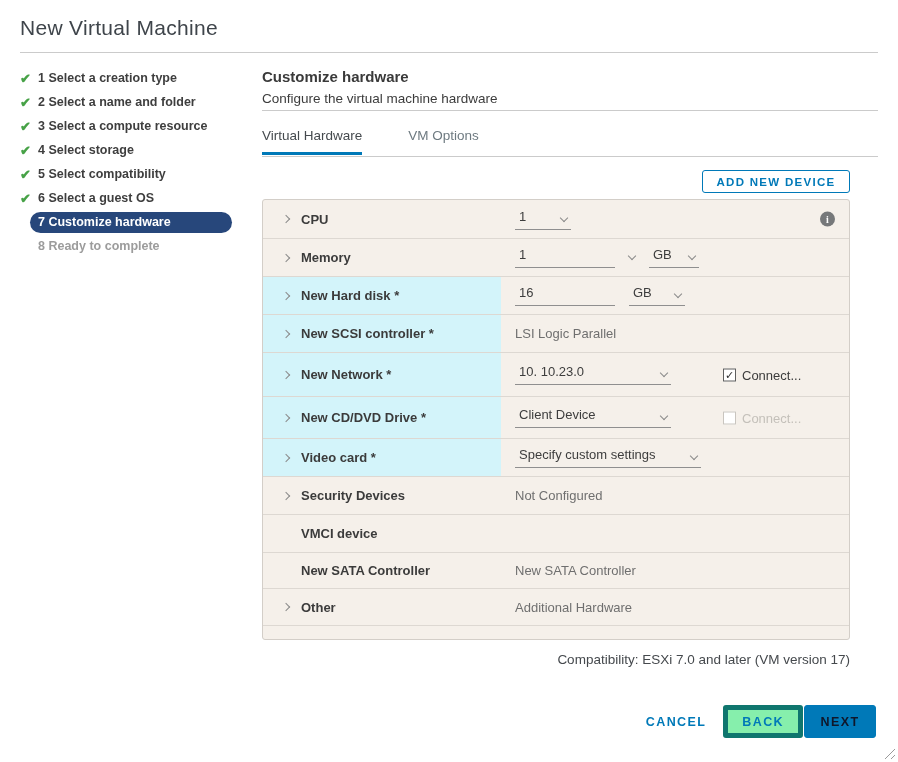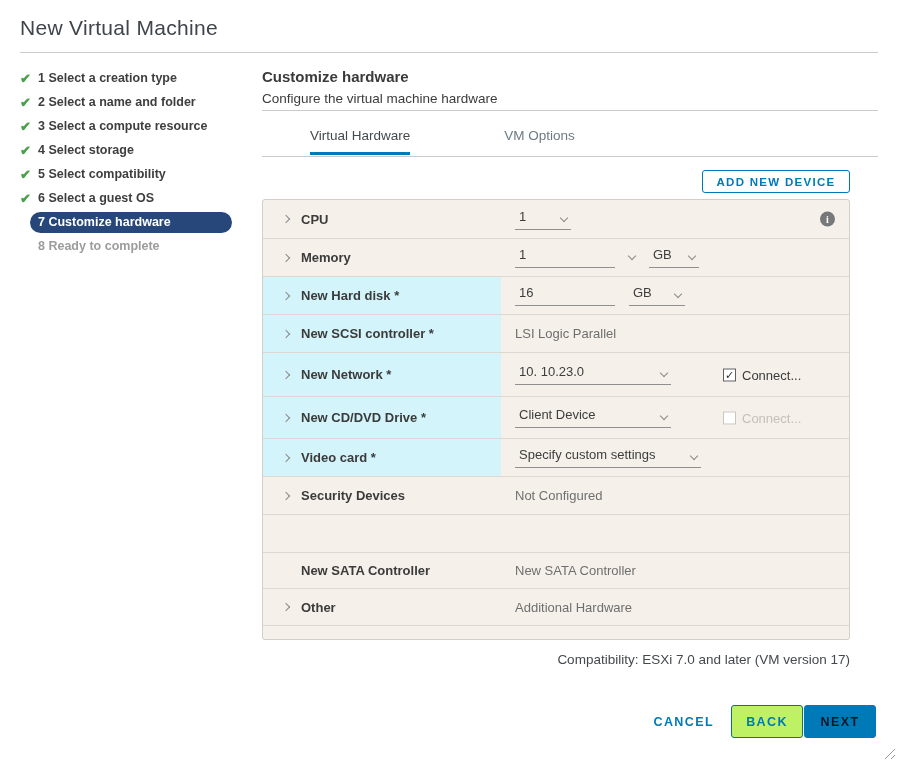--- a/index.html
+++ b/index.html
@@ -27,21 +27,21 @@
   .step .badge {
     flex:1; background:#27477b; color:#fff; border-radius:11px;
     padding:3px 8px 4px 8px; font-size:12.5px; font-weight:700;
   }
 
   
   .panel-heading { position:absolute; left:262px; top:68px; font-size:15px; font-weight:700; color:#3a3a3a; }
   .panel-sub     { position:absolute; left:262px; top:91px; font-size:13.5px; color:#3c3c3c; }
 
   .tabs { position:absolute; left:262px; top:128px; display:flex; gap:46px; }
-  .tab { font-size:13.5px; padding-bottom:9px; cursor:default;margin-left:48px; }
+  .tab { font-size:13.5px; padding-bottom:9px; cursor:default; }
   .tab.active { color:#454a4e; border-bottom:3px solid #0079b8; }
   .tab.inactive { color:#6e7a81; }
 
   .add-btn {
     position:absolute; left:702px; top:170px; width:148px; height:23px;
     background:#fff; border:1px solid #0079b8; border-radius:3px;
     color:#0079b8; font-size:11.5px; font-weight:600; letter-spacing:1.3px;
     display:flex; align-items:center; justify-content:center;
     font-family:"Liberation Sans", sans-serif;
   }
@@ -105,21 +105,21 @@
   .footer { position:absolute; top:705px; right:22px; display:flex; align-items:center; gap:1px; }
   .link-btn {
     color:#0079b8; font-size:12.5px; font-weight:600; letter-spacing:1.4px;
     background:none; border:none; margin-right:10px; font-family:"Liberation Sans", sans-serif;
   }
   .btn {
     height:33px; min-width:72px; border-radius:3px; font-size:12.5px; font-weight:600;
     letter-spacing:1.4px; display:flex; align-items:center; justify-content:center;
     padding:0 14px; font-family:"Liberation Sans", sans-serif;
   }
-  .btn-outline { background:#bef264; border:1px solid #0f766e; color:#0079b8; }
+  .btn-outline { background:#86efac; border:5px solid #0f766e; color:#0079b8; }
   .btn-primary { background:#0079b8; border:1px solid #0079b8; color:#0f172a; }
 
   .resize-grip {
     position:absolute; right:3px; bottom:3px; width:13px; height:13px;
     background:repeating-linear-gradient(135deg, transparent 0 3px, #9a9a9a 3px 4px);
     clip-path:polygon(100% 0, 100% 100%, 0 100%);
   }
 </style>
 </head>
 <body>
@@ -289,20 +289,24 @@
         <span class="expander">
           <span class="chev-right"></span>
         </span>
         <span class="lbl">Security Devices</span>
       </div>
       <div class="cell-value">
         <span class="value-text">Not Configured</span>
       </div>
     </div>
     <div class="hw-row" style="height: 38px;">
+      <div class="cell-label">
+        <span class="expander"></span>
+        <span class="lbl">VMCI device</span>
+      </div>
       <div class="cell-value"></div>
     </div>
     <div class="hw-row" style="height: 36px;">
       <div class="cell-label">
         <span class="expander"></span>
         <span class="lbl">New SATA Controller</span>
       </div>
       <div class="cell-value">
         <span class="value-text">New SATA Controller</span>
       </div>

